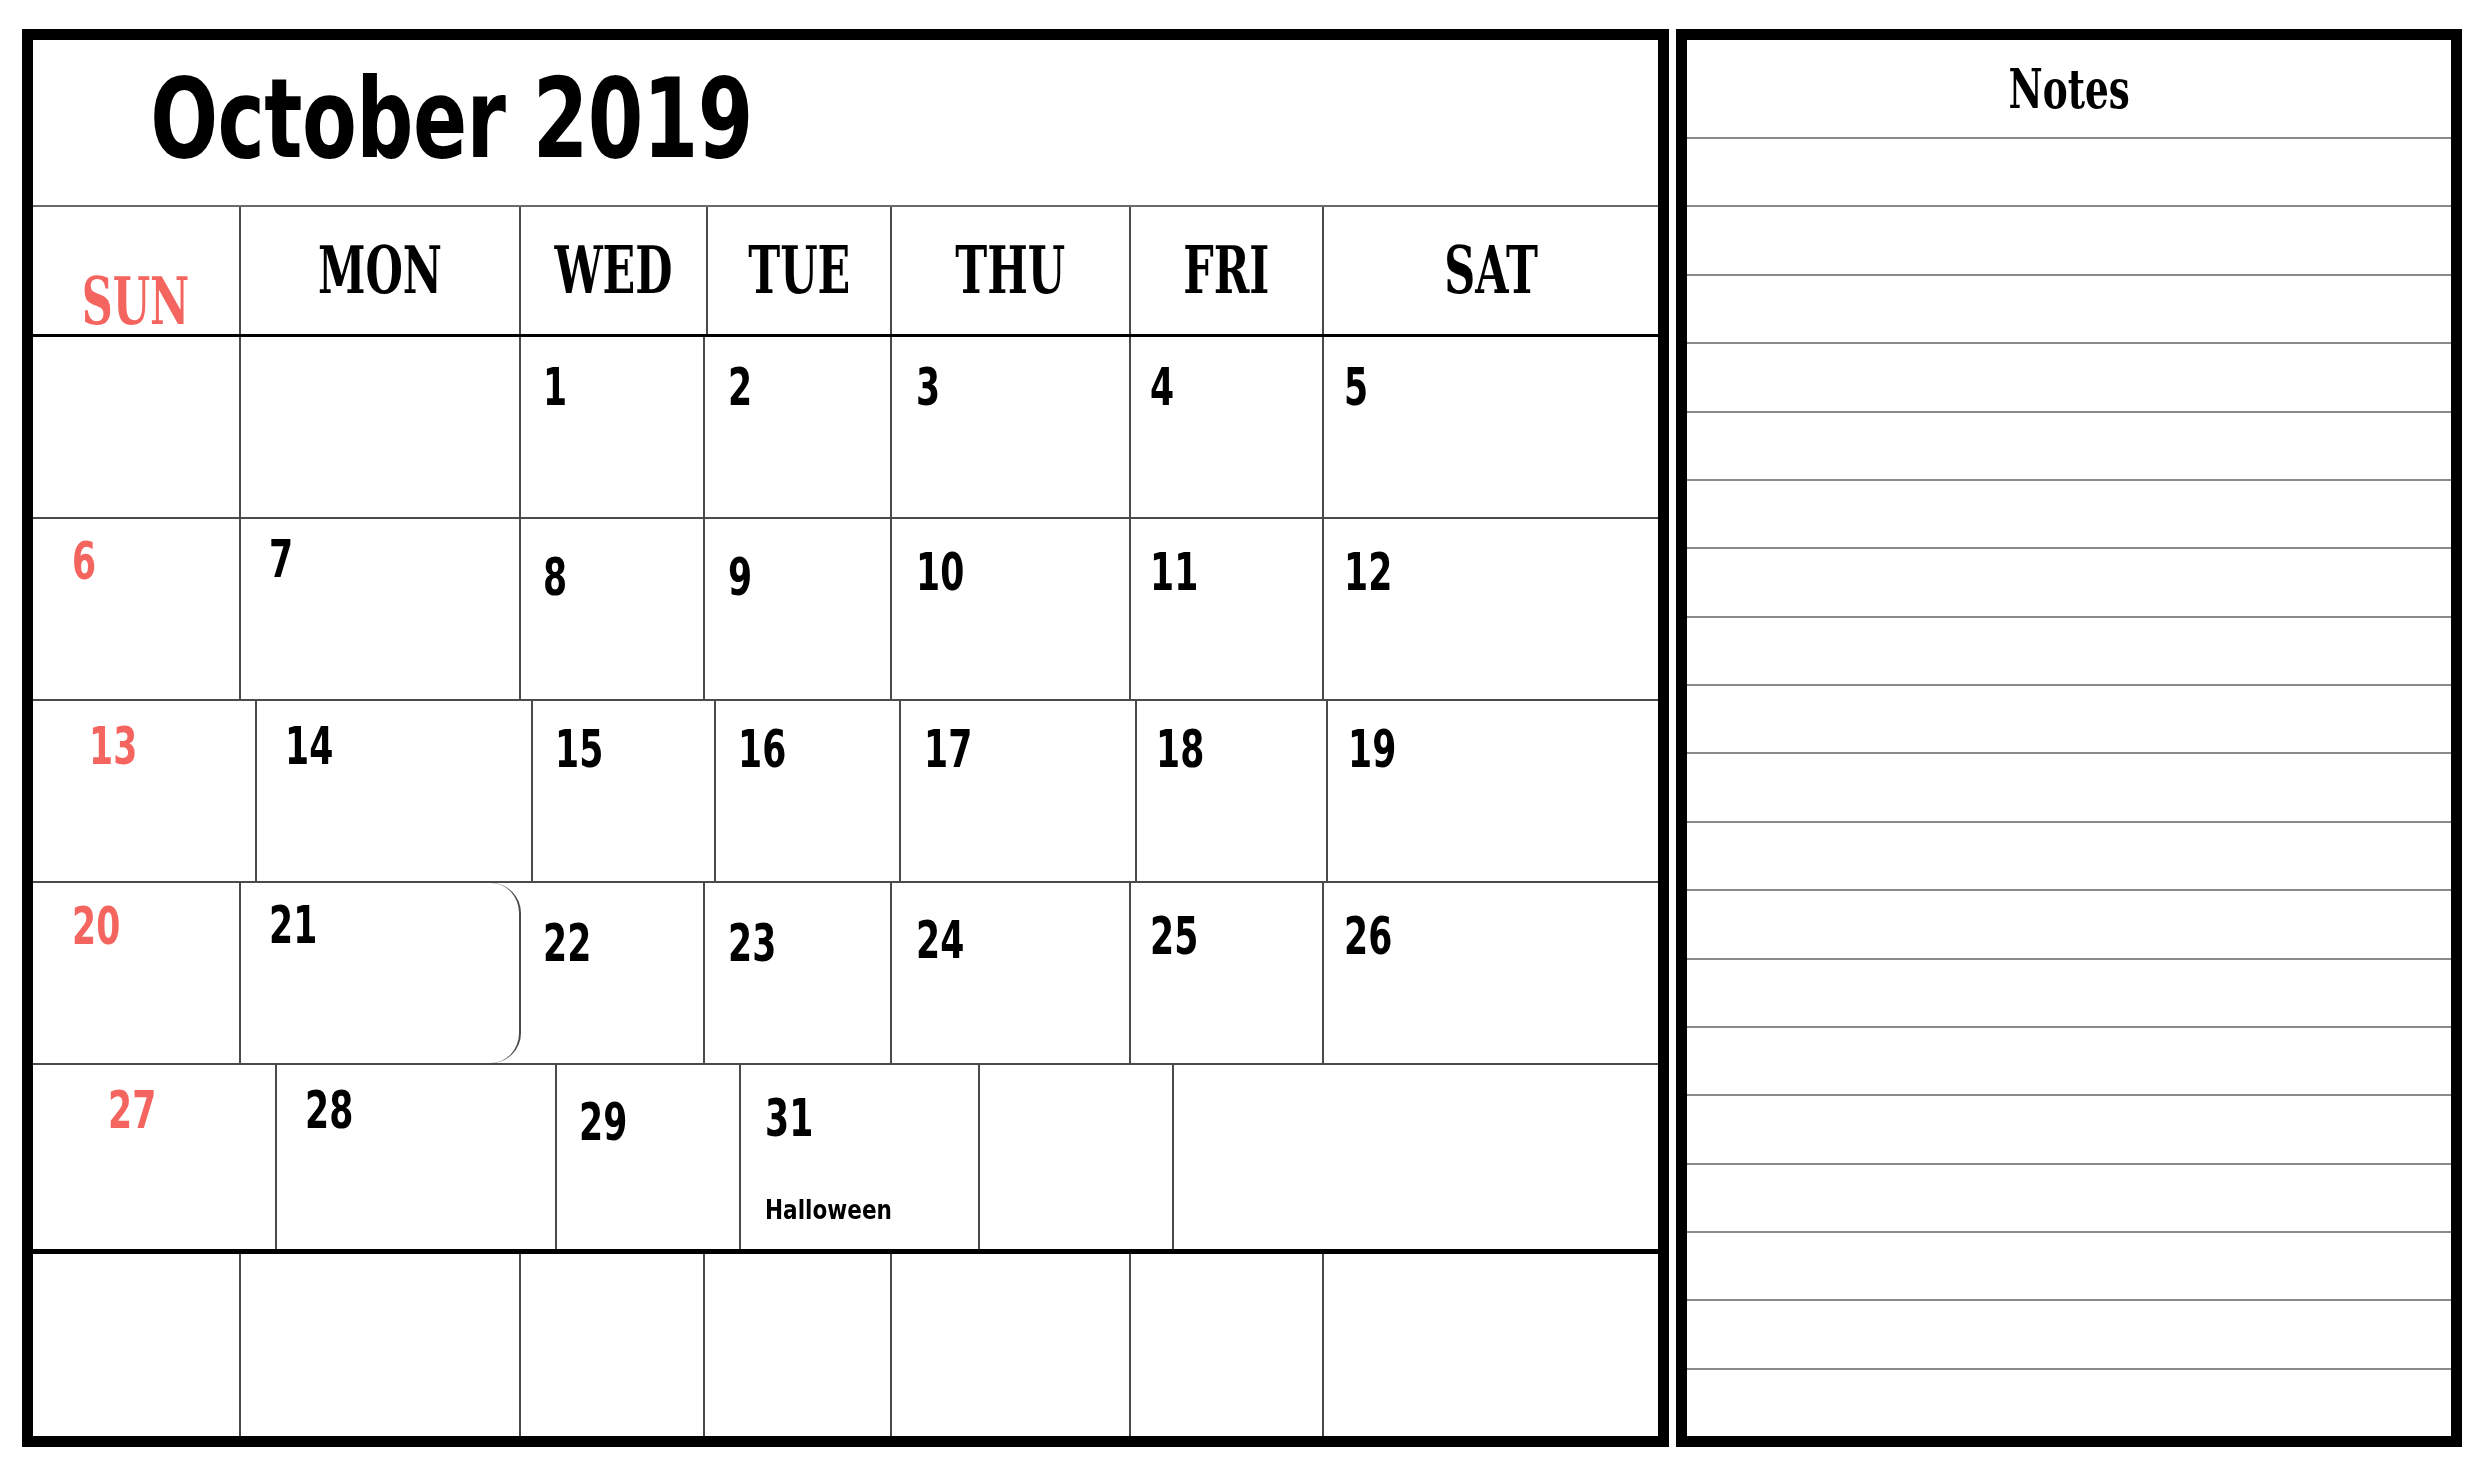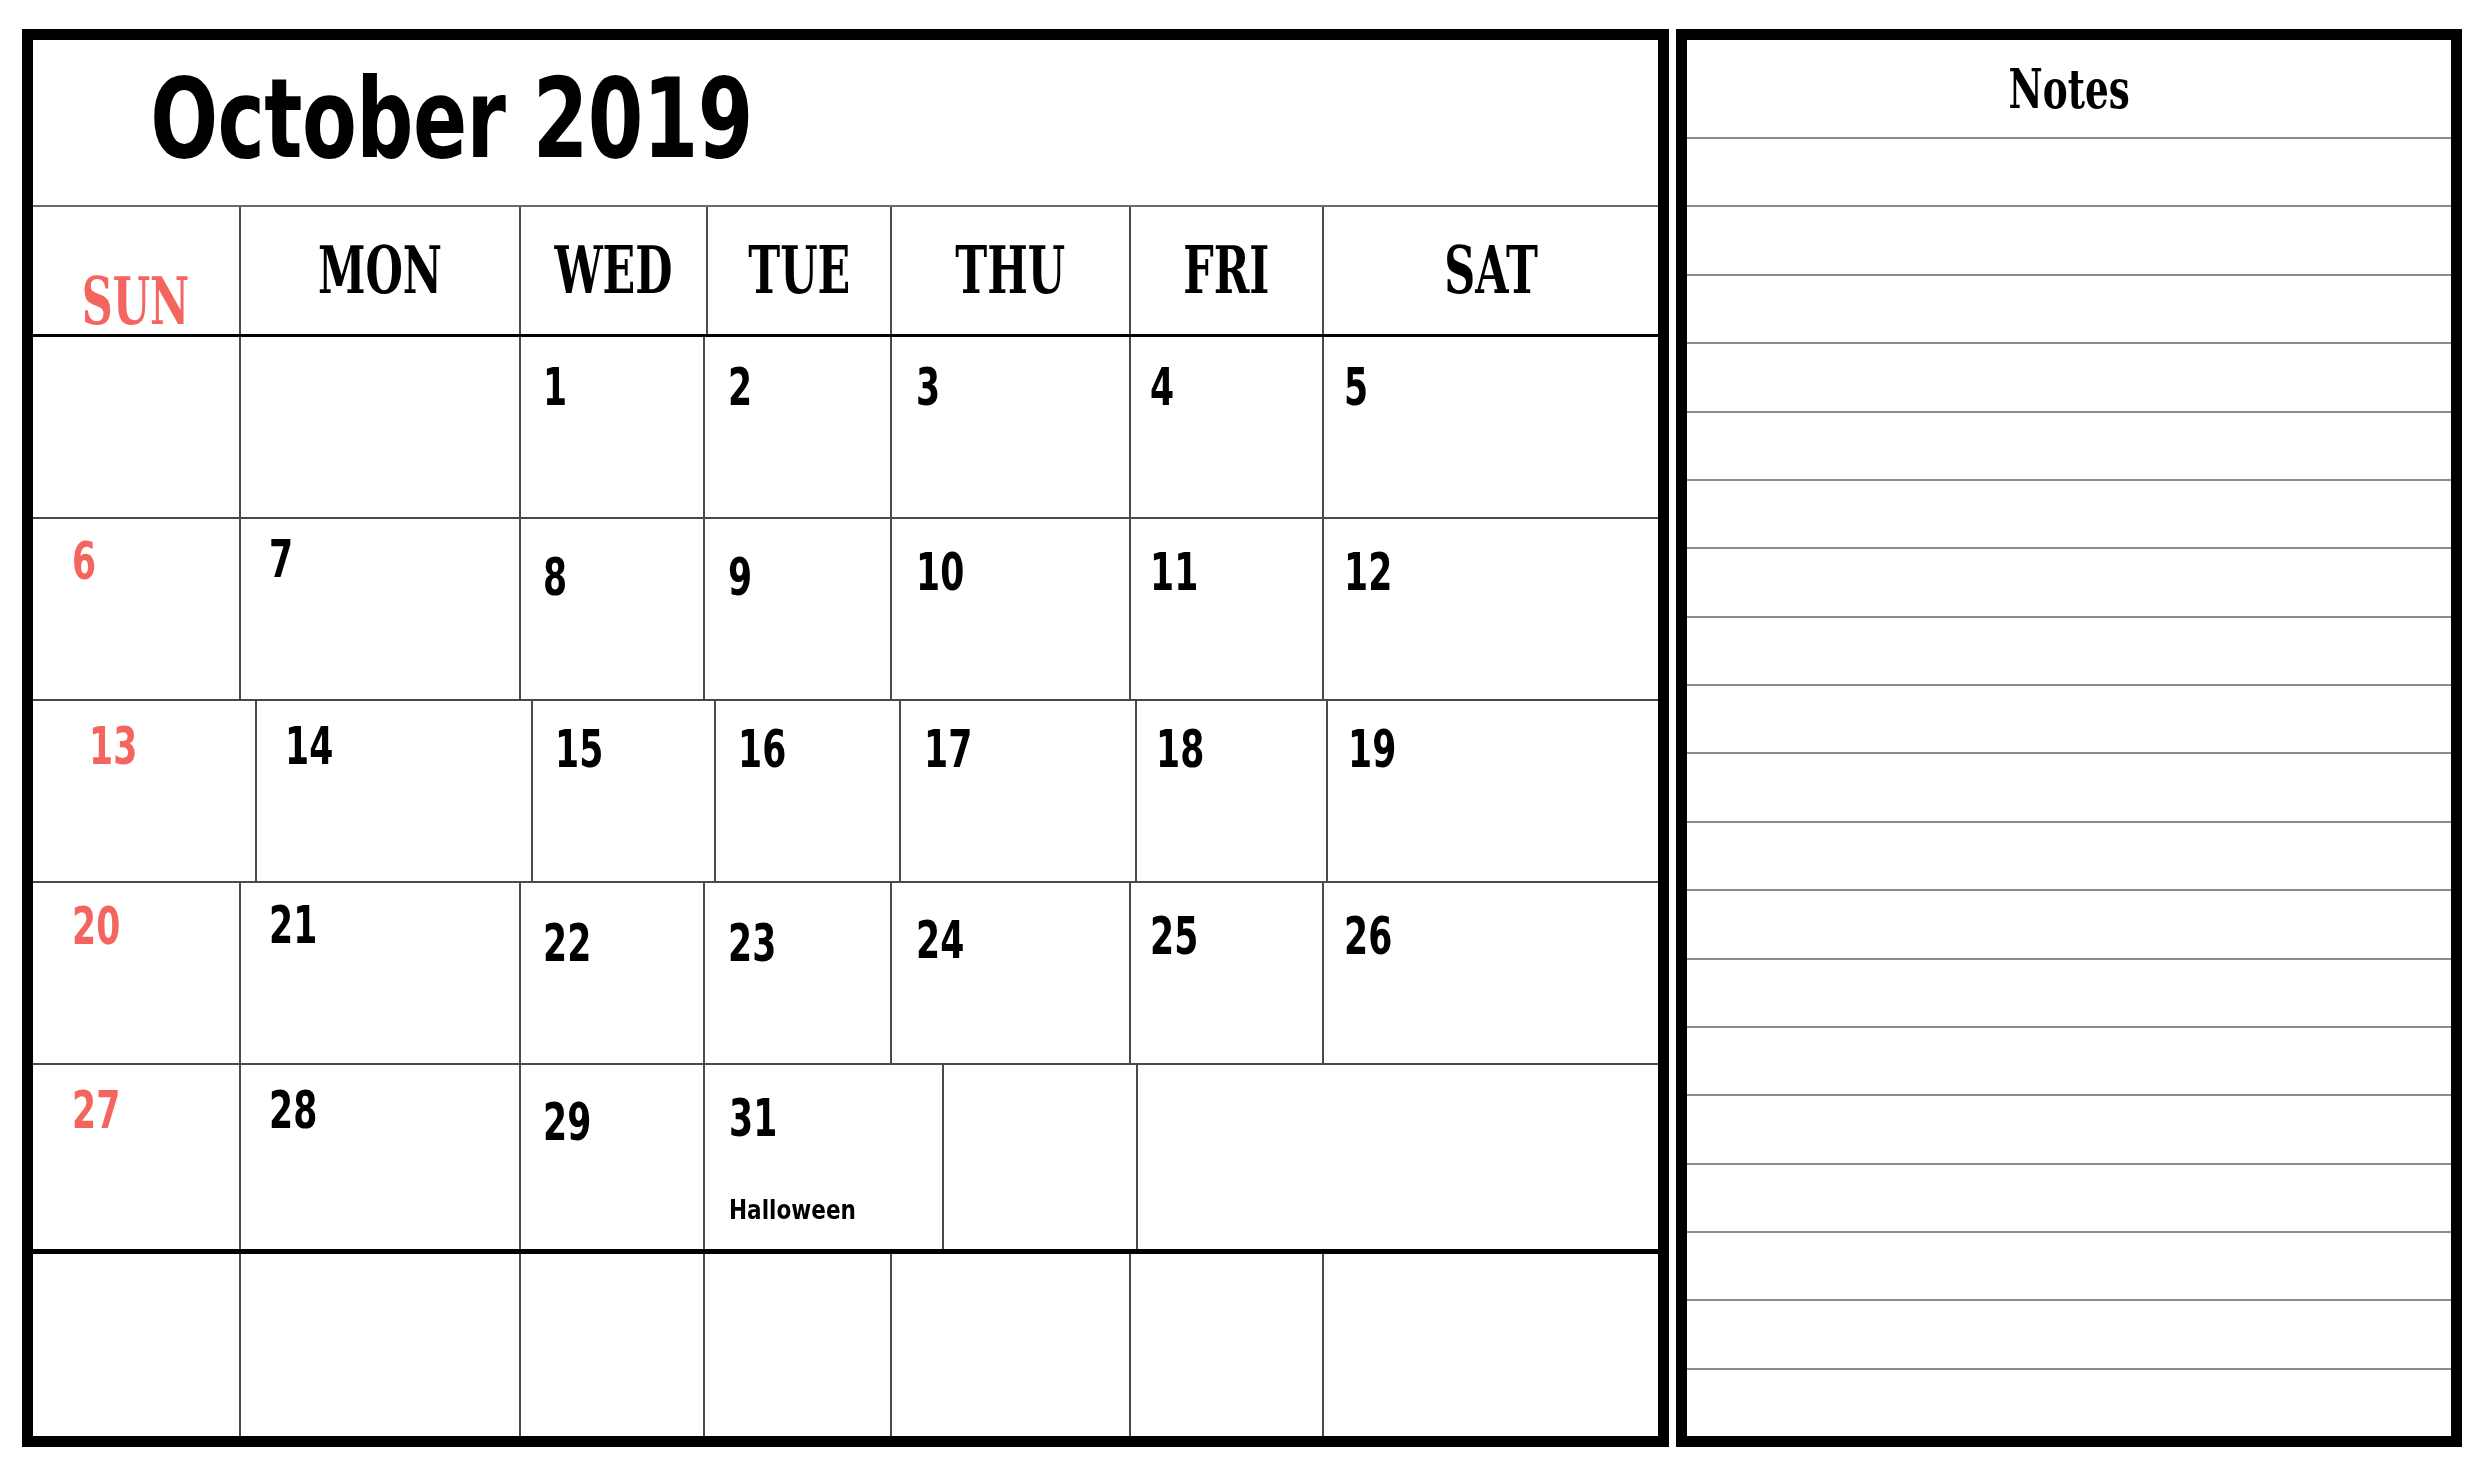--- a/index.html
+++ b/index.html
@@ -284,41 +284,41 @@
               <div class="day-num" style="left: 10%; top: 23px;">18</div>
             </div>
             <div class="day-cell" style="flex: 0 0 20.5%;">
               <div class="day-num" style="left: 6%; top: 23px;">19</div>
             </div>
           </div>
           <div class="week-row r3">
             <div class="day-cell" style="flex: 0 0 12.85%;">
               <div class="day-num sun" style="left: 19%; top: 18px;">20</div>
             </div>
-            <div class="day-cell" style="flex: 0 0 17.2%;">
+            <div class="day-cell" style="flex: 0 0 17.2%; border-radius: 30px;">
               <div class="day-num" style="left: 10%; top: 16.6px;">21</div>
             </div>
             <div class="day-cell" style="flex: 0 0 11.35%;">
               <div class="day-num" style="left: 12%; top: 35px;">22</div>
             </div>
             <div class="day-cell" style="flex: 0 0 11.5%; text-align: center;">
               <div class="day-num" style="left: 12%; top: 35px;">23</div>
             </div>
             <div class="day-cell" style="flex: 0 0 14.7%;">
               <div class="day-num" style="left: 10%; top: 31.5px;">24</div>
             </div>
             <div class="day-cell" style="flex: 0 0 11.9%;">
               <div class="day-num" style="left: 10%; top: 28px;">25</div>
             </div>
             <div class="day-cell" style="flex: 0 0 20.5%;">
               <div class="day-num" style="left: 6%; top: 28px;">26</div>
             </div>
           </div>
           <div class="week-row r4">
-            <div class="day-cell" style="flex: 0 0 12.85%;">
+            <div class="day-cell" style="flex: 0 0 12.85%; margin-left: 36px;">
               <div class="day-num sun" style="left: 19%; top: 20px;">27</div>
             </div>
             <div class="day-cell" style="flex: 0 0 17.2%;">
               <div class="day-num" style="left: 10%; top: 20px;">28</div>
             </div>
             <div class="day-cell" style="flex: 0 0 11.35%;">
               <div class="day-num" style="left: 12%; top: 31.5px;">29</div>
             </div>
             <div class="day-cell" style="flex: 0 0 14.7%;">
               <div class="day-num" style="left: 10%; top: 28px;">31</div>

